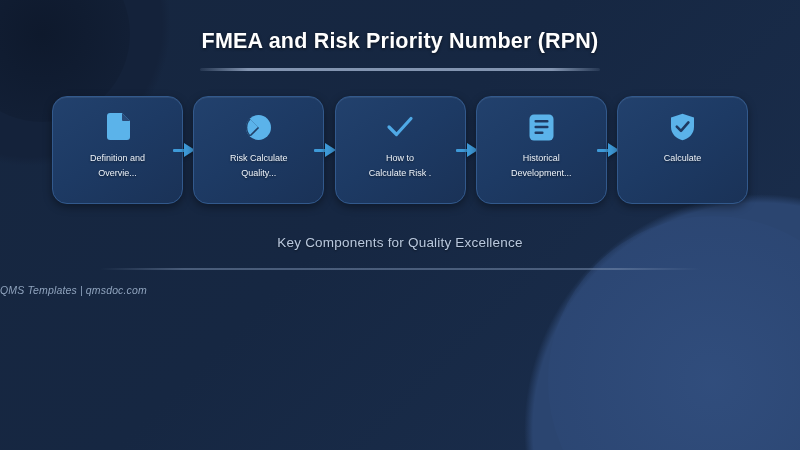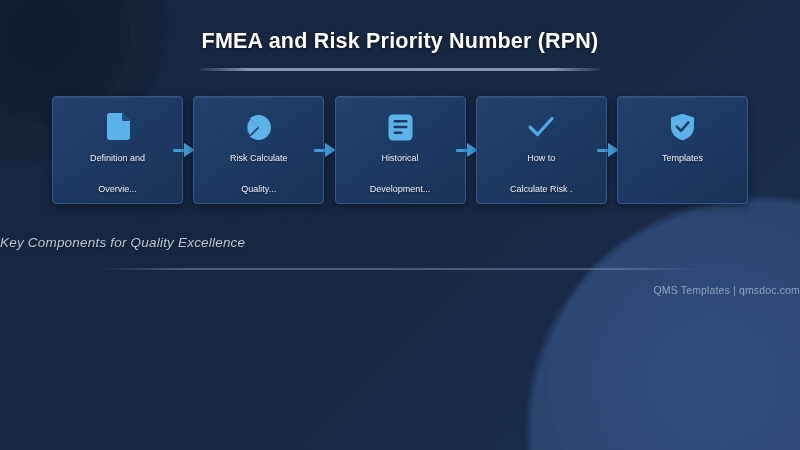--- a/index.html
+++ b/index.html
@@ -45,72 +45,74 @@
 
   
   .cards{
     position:absolute;left:52px;top:96px;
     width:696px;height:108px;
     display:flex;justify-content:space-between;align-items:stretch;
   }
   .card-wrap{position:relative;width:131px;height:108px;}
   .card{
     position:absolute;inset:0;
-    border-radius:4px;
+    border-radius:15px;
     background:linear-gradient(145deg,#22416d 0%, #1d3a64 48%, #1a3257 100%);
     border:1px solid #32598c;
     box-shadow:0 3px 9px rgba(0,0,0,.38), inset 0 1px 0 rgba(255,255,255,.07);
     display:flex;flex-direction:column;align-items:center;
     padding-top:15px;box-sizing:border-box;
   }
   .card-icon{
     width:30px;height:30px;
     display:flex;align-items:center;justify-content:center;
     margin-bottom:9px;
   }
   .card-icon svg{display:block;}
   .card-label{
     font-size:9px;line-height:15px;color:#eef4fb;
     text-align:center;width:112px;
     text-shadow:0 1px 2px rgba(0,0,0,.5);
   }
-  .card-label .l2{display:block;margin-top:16px;}
+  .card-label .l2{display:block;}
   .arrow{
     position:absolute;
     right:-12px;top:50%;
     margin-top:-7px;
     width:0;height:0;
     border-top:7px solid transparent;
     border-bottom:7px solid transparent;
     border-left:11px solid #3e9ad8;
     filter:drop-shadow(0 1px 2px rgba(0,0,0,.45));
   }
   .arrow-stem{
     position:absolute;right:-2px;top:50%;margin-top:-1.5px;
     width:12px;height:3px;background:#3e9ad8;border-radius:1px;
   }
 
   
   .subtitle{
     position:absolute;left:0;right:0;top:235px;
-    font-size:13.5px;font-style:italic;
+    text-align:center;
+    font-size:13.5px;
     color:#b9c8dd;
     letter-spacing:.2px;
     text-shadow:0 1px 2px rgba(0,0,0,.45);
   }
   .foot-rule{
     position:absolute;left:100px;top:268px;
     width:600px;height:2px;
     background:linear-gradient(90deg, rgba(120,140,170,0) 0%, rgba(125,146,178,.5) 14%, rgba(125,146,178,.5) 86%, rgba(120,140,170,0) 100%);
   }
   .footer{
     position:absolute;left:0;right:0;top:284px;
-    text-align:right;
+    text-align:left;
     font-size:10.5px;color:#8fa3bd;
     letter-spacing:.15px;
+    font-style:italic;
   }
 </style>
 </head>
 <body>
 
 <div id="stage">
 
   <div class="deco deco-tl"></div>
   <div class="deco deco-br"></div>
 
@@ -151,62 +153,62 @@
           <span class="l2">Quality...</span>
         </div>
       </div>
       <div class="arrow-stem"></div>
       <div class="arrow"></div>
     </div>
 
     <div class="card-wrap">
       <div class="card">
         <div class="card-icon">
+          <svg width="28" height="24" viewBox="0 0 28 24">
+            <path d="M3 12 L10.5 19.5 L25 3.5" stroke="#4fa9e6" stroke-width="3.2" fill="none" stroke-linecap="round" stroke-linejoin="round"></path>
+          </svg>
+        </div>
+        <div class="card-label">
+          <span>How to</span>
+          <span class="l2">Calculate Risk .</span>
+        </div>
+      </div>
+      <div class="arrow-stem"></div>
+      <div class="arrow"></div>
+    </div>
+
+    <div class="card-wrap">
+      <div class="card">
+        <div class="card-icon">
           <svg width="25" height="27" viewBox="0 0 25 27">
             <rect x="0.5" y="0.5" width="24" height="26" rx="4.5" fill="#5bb3ea"></rect>
             <rect x="5.5" y="6" width="14" height="2.6" rx="1.1" fill="#1e3a62"></rect>
             <rect x="5.5" y="11.7" width="14" height="2.6" rx="1.1" fill="#1e3a62"></rect>
             <rect x="5.5" y="17.4" width="9" height="2.6" rx="1.1" fill="#1e3a62"></rect>
           </svg>
         </div>
         <div class="card-label">
           <span>Historical</span>
           <span class="l2">Development...</span>
         </div>
       </div>
       <div class="arrow-stem"></div>
       <div class="arrow"></div>
     </div>
 
     <div class="card-wrap">
       <div class="card">
         <div class="card-icon">
-          <svg width="28" height="24" viewBox="0 0 28 24">
-            <path d="M3 12 L10.5 19.5 L25 3.5" stroke="#4fa9e6" stroke-width="3.2" fill="none" stroke-linecap="round" stroke-linejoin="round"></path>
-          </svg>
-        </div>
-        <div class="card-label">
-          <span>How to</span>
-          <span class="l2">Calculate Risk .</span>
-        </div>
-      </div>
-      <div class="arrow-stem"></div>
-      <div class="arrow"></div>
-    </div>
-
-    <div class="card-wrap">
-      <div class="card">
-        <div class="card-icon">
           <svg width="25" height="28" viewBox="0 0 25 28">
             <path d="M12.5 0.8 L24 4.6 L24 14 C24 21 18.6 25.6 12.5 27.3 C6.4 25.6 1 21 1 14 L1 4.6 Z" fill="#5bb3ea"></path>
             <path d="M6.8 13.6 L11 17.8 L18.4 9.4" stroke="#1e3a62" stroke-width="2.6" fill="none" stroke-linecap="round" stroke-linejoin="round"></path>
           </svg>
         </div>
         <div class="card-label">
-          <span>Templates</span>
+          <span>Calculate</span>
         </div>
       </div>
     </div>
 
   </div>
 
   <div class="subtitle">Key Components for Quality Excellence</div>
   <div class="foot-rule"></div>
   <div class="footer">QMS Templates | qmsdoc.com</div>
 

